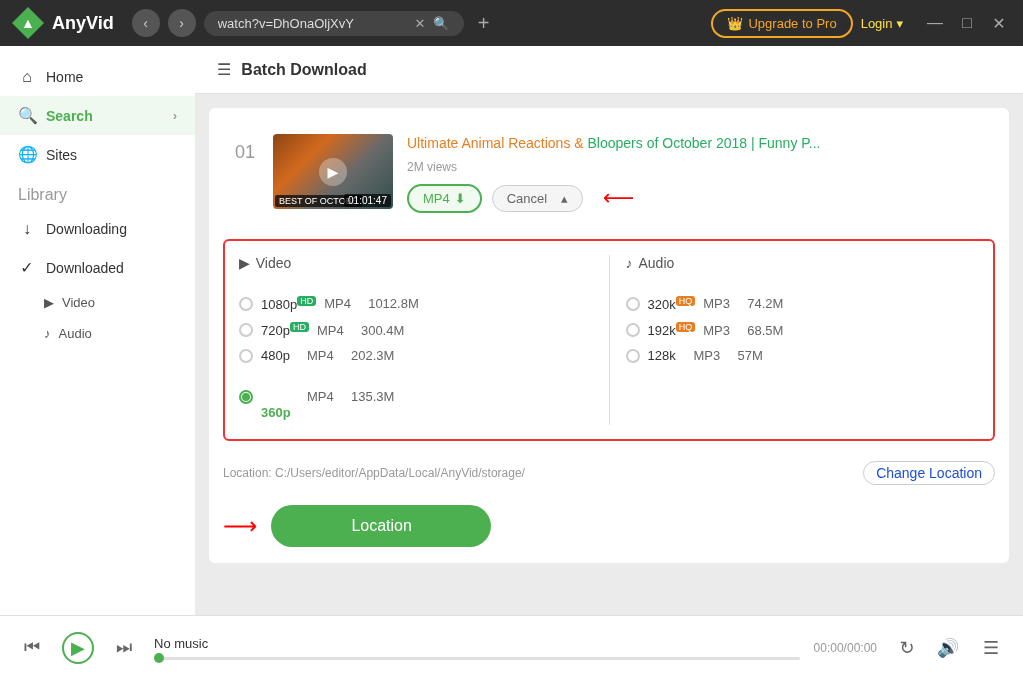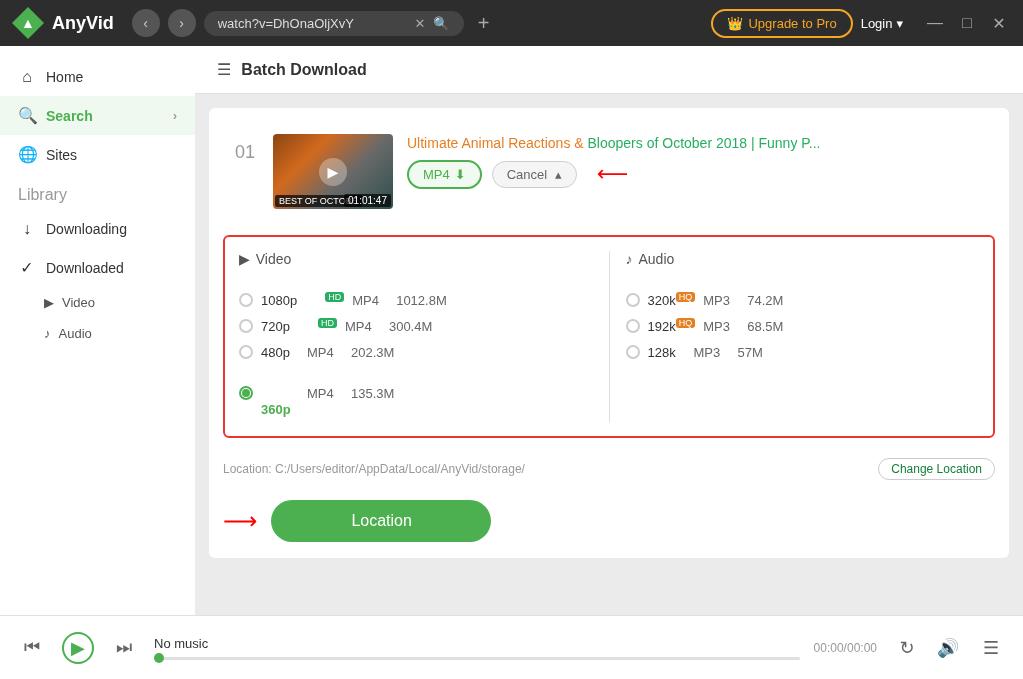--- a/index.html
+++ b/index.html
@@ -10,21 +10,21 @@
     .logo { display: flex; align-items: center; gap: 8px; margin-right: 10px; }
     .logo-icon { width: 32px; height: 32px; background: #4CAF50; clip-path: polygon(50% 0%, 100% 50%, 50% 100%, 0% 50%); display: flex; align-items: center; justify-content: center; }
     .logo-text { color: white; font-size: 18px; font-weight: bold; }
     .nav-btn { background: #555; border: none; color: #ccc; width: 28px; height: 28px; border-radius: 50%; cursor: pointer; font-size: 14px; display: flex; align-items: center; justify-content: center; }
     .url-bar { background: #444; border-radius: 20px; color: #ddd; font-size: 13px; padding: 5px 14px; flex: 1; max-width: 260px; display: flex; align-items: center; justify-content: space-between; }
     .url-text { flex: 1; white-space: nowrap; overflow: hidden; text-overflow: ellipsis; }
     .url-close { color: #aaa; cursor: pointer; margin-left: 6px; }
     .search-icon-tb { color: #aaa; margin-left: 8px; cursor: pointer; }
     .add-tab { background: none; border: none; color: #aaa; font-size: 20px; cursor: pointer; margin-left: 6px; }
     .upgrade-btn { background: none; border: 2px solid #f5a623; color: #f5a623; border-radius: 20px; padding: 5px 14px; font-size: 13px; cursor: pointer; display: flex; align-items: center; gap: 5px; margin-left: auto; }
-    .login-btn { background: none; border: none; color: #ffffff; font-size: 13px; cursor: pointer; display: flex; align-items: center; gap: 4px; }
+    .login-btn { background: none; border: none; color: #fde047; font-size: 13px; cursor: pointer; display: flex; align-items: center; gap: 4px; }
     .win-controls { display: flex; gap: 8px; margin-left: 12px; }
     .win-btn { background: none; border: none; color: #aaa; font-size: 16px; cursor: pointer; width: 24px; height: 24px; display: flex; align-items: center; justify-content: center; }
 
     
     .main { display: flex; flex: 1; overflow: hidden; }
 
     
     .sidebar { width: 195px; background: white; display: flex; flex-direction: column; padding: 12px 0; flex-shrink: 0; }
     .sidebar-item { display: flex; align-items: center; gap: 10px; padding: 10px 18px; cursor: pointer; font-size: 14px; color: #333; }
     .sidebar-item.active { color: #4CAF50; font-weight: 600; background: #f0f9f0; }
@@ -48,43 +48,43 @@
     .video-thumb { width: 120px; height: 75px; border-radius: 4px; overflow: hidden; flex-shrink: 0; position: relative; background: #222; }
     .thumb-label { position: absolute; bottom: 2px; left: 2px; background: rgba(0,0,0,0.7); color: white; font-size: 10px; padding: 1px 4px; border-radius: 2px; }
     .thumb-duration { position: absolute; bottom: 2px; right: 2px; background: rgba(0,0,0,0.7); color: white; font-size: 10px; padding: 1px 4px; border-radius: 2px; }
     .thumb-play { position: absolute; top: 50%; left: 50%; transform: translate(-50%, -50%); width: 28px; height: 28px; background: rgba(255,255,255,0.3); border-radius: 50%; display: flex; align-items: center; justify-content: center; color: white; font-size: 14px; }
     .thumb-img { width: 100%; height: 100%; object-fit: cover; background: linear-gradient(135deg, #8B4513 0%, #D2691E 30%, #696969 60%, #2F4F4F 100%); }
     .video-info { flex: 1; }
     .video-title { font-size: 14px; color: #e67e22; line-height: 1.4; margin-bottom: 6px; }
     .video-views { font-size: 12px; color: #999; margin-bottom: 10px; }
     .video-actions { display: flex; gap: 10px; align-items: center; }
     .mp4-btn { background: #f0faf0; border: 2px solid #4CAF50; color: #4CAF50; border-radius: 20px; padding: 5px 14px; font-size: 13px; cursor: pointer; display: flex; align-items: center; gap: 5px; }
-    .cancel-btn { background: #f5f5f5; border: 1px solid #ccc; color: #666; border-radius: 20px; padding: 5px 14px; font-size: 13px; cursor: pointer; display: flex; align-items: center; gap: 8px; }
+    .cancel-btn { background: #f5f5f5; border: 1px solid #ccc; color: #666; border-radius: 20px; padding: 5px 14px; font-size: 13px; cursor: pointer; display: flex; align-items: center; gap: 14px; }
     .arrow-indicator { color: red; font-size: 28px; margin-left: 10px; }
 
     
     .format-selector { border: 2px solid #e33; border-radius: 6px; margin: 0 14px 14px; padding: 14px; background: white; }
     .format-columns { display: flex; gap: 0; }
     .format-col { flex: 1; }
     .format-col-header { display: flex; align-items: center; gap: 6px; font-size: 14px; color: #555; font-weight: 500; margin-bottom: 12px; padding-bottom: 8px; }
     .format-col-divider { width: 1px; background: #e0e0e0; margin: 0 16px; }
     .format-row { display: flex; align-items: center; gap: 8px; padding: 5px 0; }
     .radio { width: 14px; height: 14px; border-radius: 50%; border: 2px solid #ccc; flex-shrink: 0; display: flex; align-items: center; justify-content: center; }
     .radio.selected { border-color: #4CAF50; }
     .radio.selected::after { content: ''; width: 8px; height: 8px; border-radius: 50%; background: #4CAF50; }
     .res-text { font-size: 13px; color: #333; min-width: 38px; }
-    .badge-hd { font-size: 9px; background: #27ae60; color: white; border-radius: 3px; padding: 0 3px; vertical-align: super; margin-left: 28px; }
+    .badge-hd { font-size: 9px; background: #27ae60; color: white; border-radius: 3px; padding: 0 3px; vertical-align: super; }
     .badge-hq { font-size: 9px; background: #e67e22; color: white; border-radius: 3px; padding: 0 3px; vertical-align: super; }
     .format-type { font-size: 13px; color: #666; min-width: 36px; }
     .format-size { font-size: 13px; color: #666; }
 
     
     .location-bar { display: flex; align-items: center; padding: 6px 14px 10px; gap: 10px; }
     .location-text { font-size: 12px; color: #999; flex: 1; }
-    .change-loc-btn { background: none; border: 1px solid #ccc; border-radius: 12px; color: #15803d; font-size: 12px; padding: 3px 12px; cursor: pointer; }
+    .change-loc-btn { background: none; border: 1px solid #ccc; border-radius: 12px; color: #1d4ed8; font-size: 14px; padding: 3px 12px; cursor: pointer; }
 
     
     .download-area { display: flex; align-items: center; padding: 10px 14px 16px; gap: 14px; }
     .download-arrow { color: red; font-size: 28px; }
     .download-btn { background: #4CAF50; color: white; border: none; border-radius: 25px; padding: 12px 80px; font-size: 16px; font-weight: 500; cursor: pointer; flex: 1; max-width: 220px; }
 
     
     .player-bar { background: white; border-top: 1px solid #e0e0e0; height: 64px; display: flex; align-items: center; padding: 0 16px; gap: 14px; flex-shrink: 0; }
     .player-btn { background: none; border: none; color: #666; cursor: pointer; font-size: 18px; width: 32px; height: 32px; display: flex; align-items: center; justify-content: center; border-radius: 50%; }
     .player-play { border: 2px solid #4CAF50; color: #4CAF50; border-radius: 50%; }
@@ -176,20 +176,21 @@
         <div class="video-thumb">
           <div class="thumb-img"></div>
           <div class="thumb-label" style="font-size:9px;">BEST OF OCTOBE</div>
           <div class="thumb-duration">01:01:47</div>
           <div class="thumb-play">▶</div>
         </div>
         <div class="video-info">
           <div class="video-title">
             <span style="color:#e67e22;margin-top:37px;">Ultimate Animal Reactions &amp; </span><span style="color:#27ae60;">Bloopers of October 2018 | Funny P...</span>
           </div>
+          <div class="video-views">2M views</div>
           <div class="video-actions">
             <button class="mp4-btn">
               <span>MP4</span>
               <span>⬇</span>
             </button>
             <button class="cancel-btn">
               <span>Cancel</span>
               <span>▴</span>
             </button>
             <span class="arrow-indicator" style="font-size:22px; color:red;">⟵</span>

